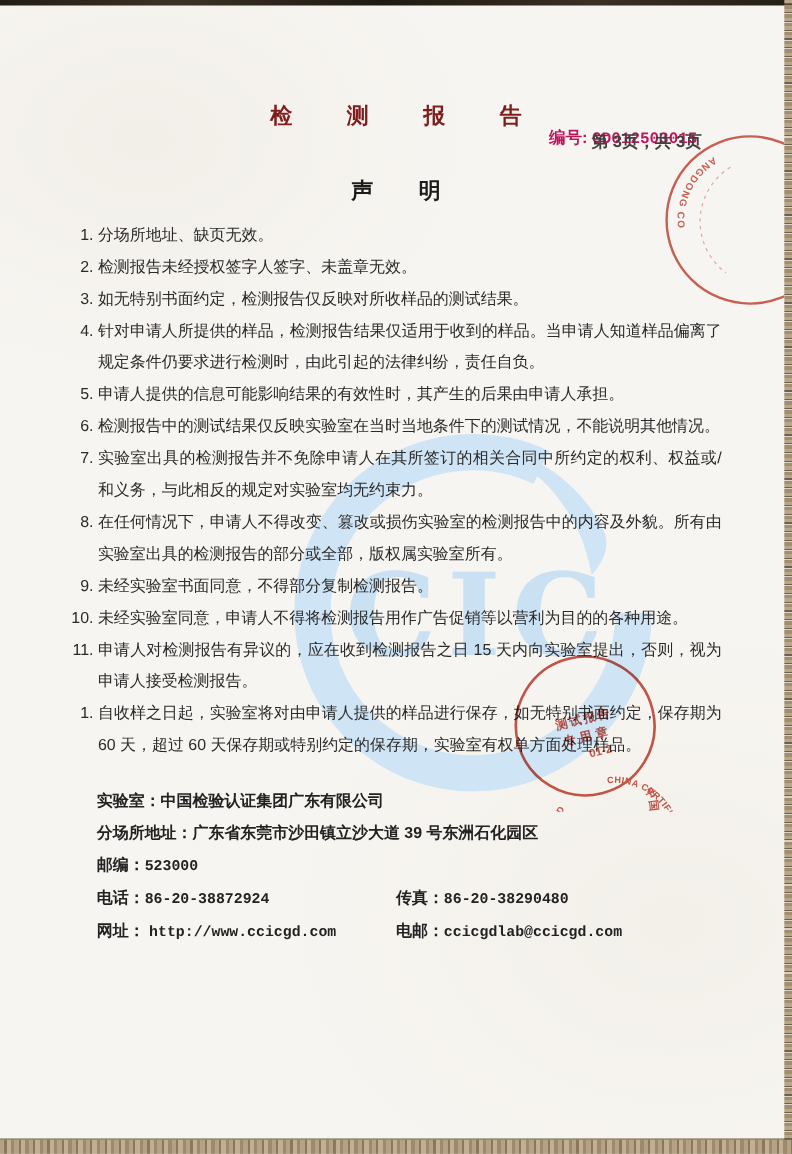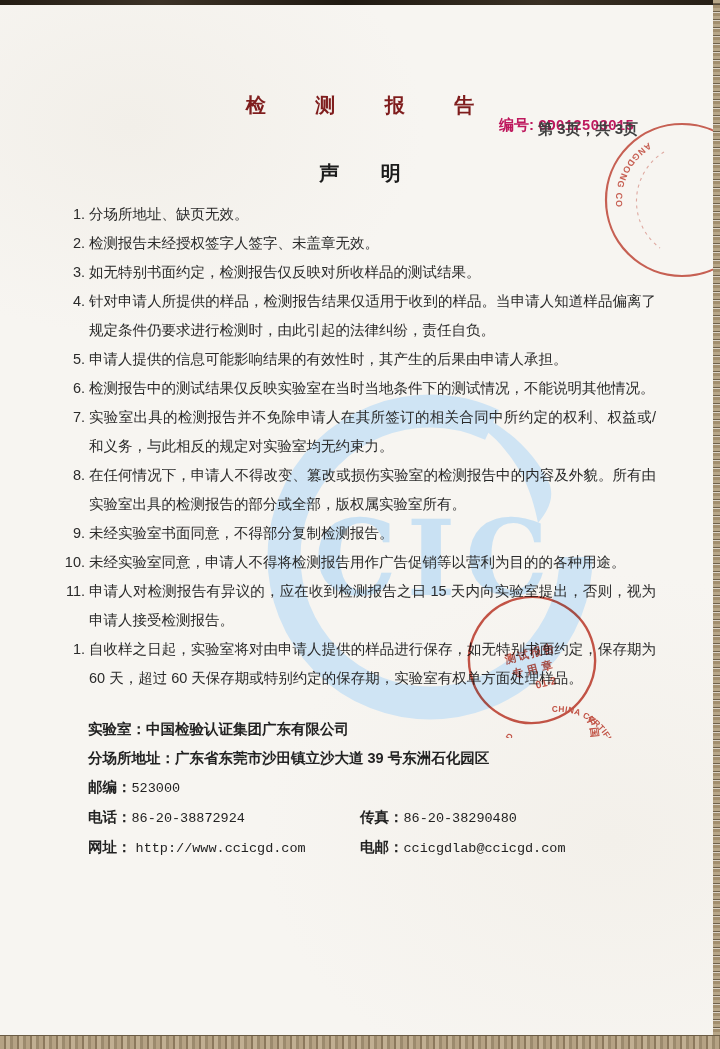--- a/index.html
+++ b/index.html
@@ -39,21 +39,21 @@
   .items{position:absolute;top:200px;left:62px;width:594px;
     font-size:14.5px;line-height:29px;text-align:justify;color:#2a2a2a;}
   .item{position:relative;padding-left:27px;}
   .item .num{position:absolute;left:-9px;top:0;width:32px;text-align:right;}
 
   .lab{position:absolute;top:715px;left:88px;width:575px;
     font-size:14.5px;line-height:29px;font-weight:bold;color:#222;}
   .lab .row{display:flex;}
   .lab .cell{width:272px;white-space:nowrap;}
   .lab .cell.wide{width:auto;}
-  .lab .mono{font-family:"Liberation Mono","DejaVu Sans Mono",monospace;font-size:13.5px;font-weight:normal;}
+  .lab .mono{font-family:"Liberation Mono","DejaVu Sans Mono",monospace;font-size:13.5px;font-weight:bold;}
 
   svg text{font-family:"Liberation Sans","DejaVu Sans",sans-serif;}
   .wm-letters{font-family:"DejaVu Serif","Liberation Serif",serif;}
 </style>
 </head>
 <body>
 
 <div class="paper-tint"></div>
 
 <svg class="layer-watermark" style="left:240px;top:385px;" width="390" height="345" viewBox="0 0 390 345">

